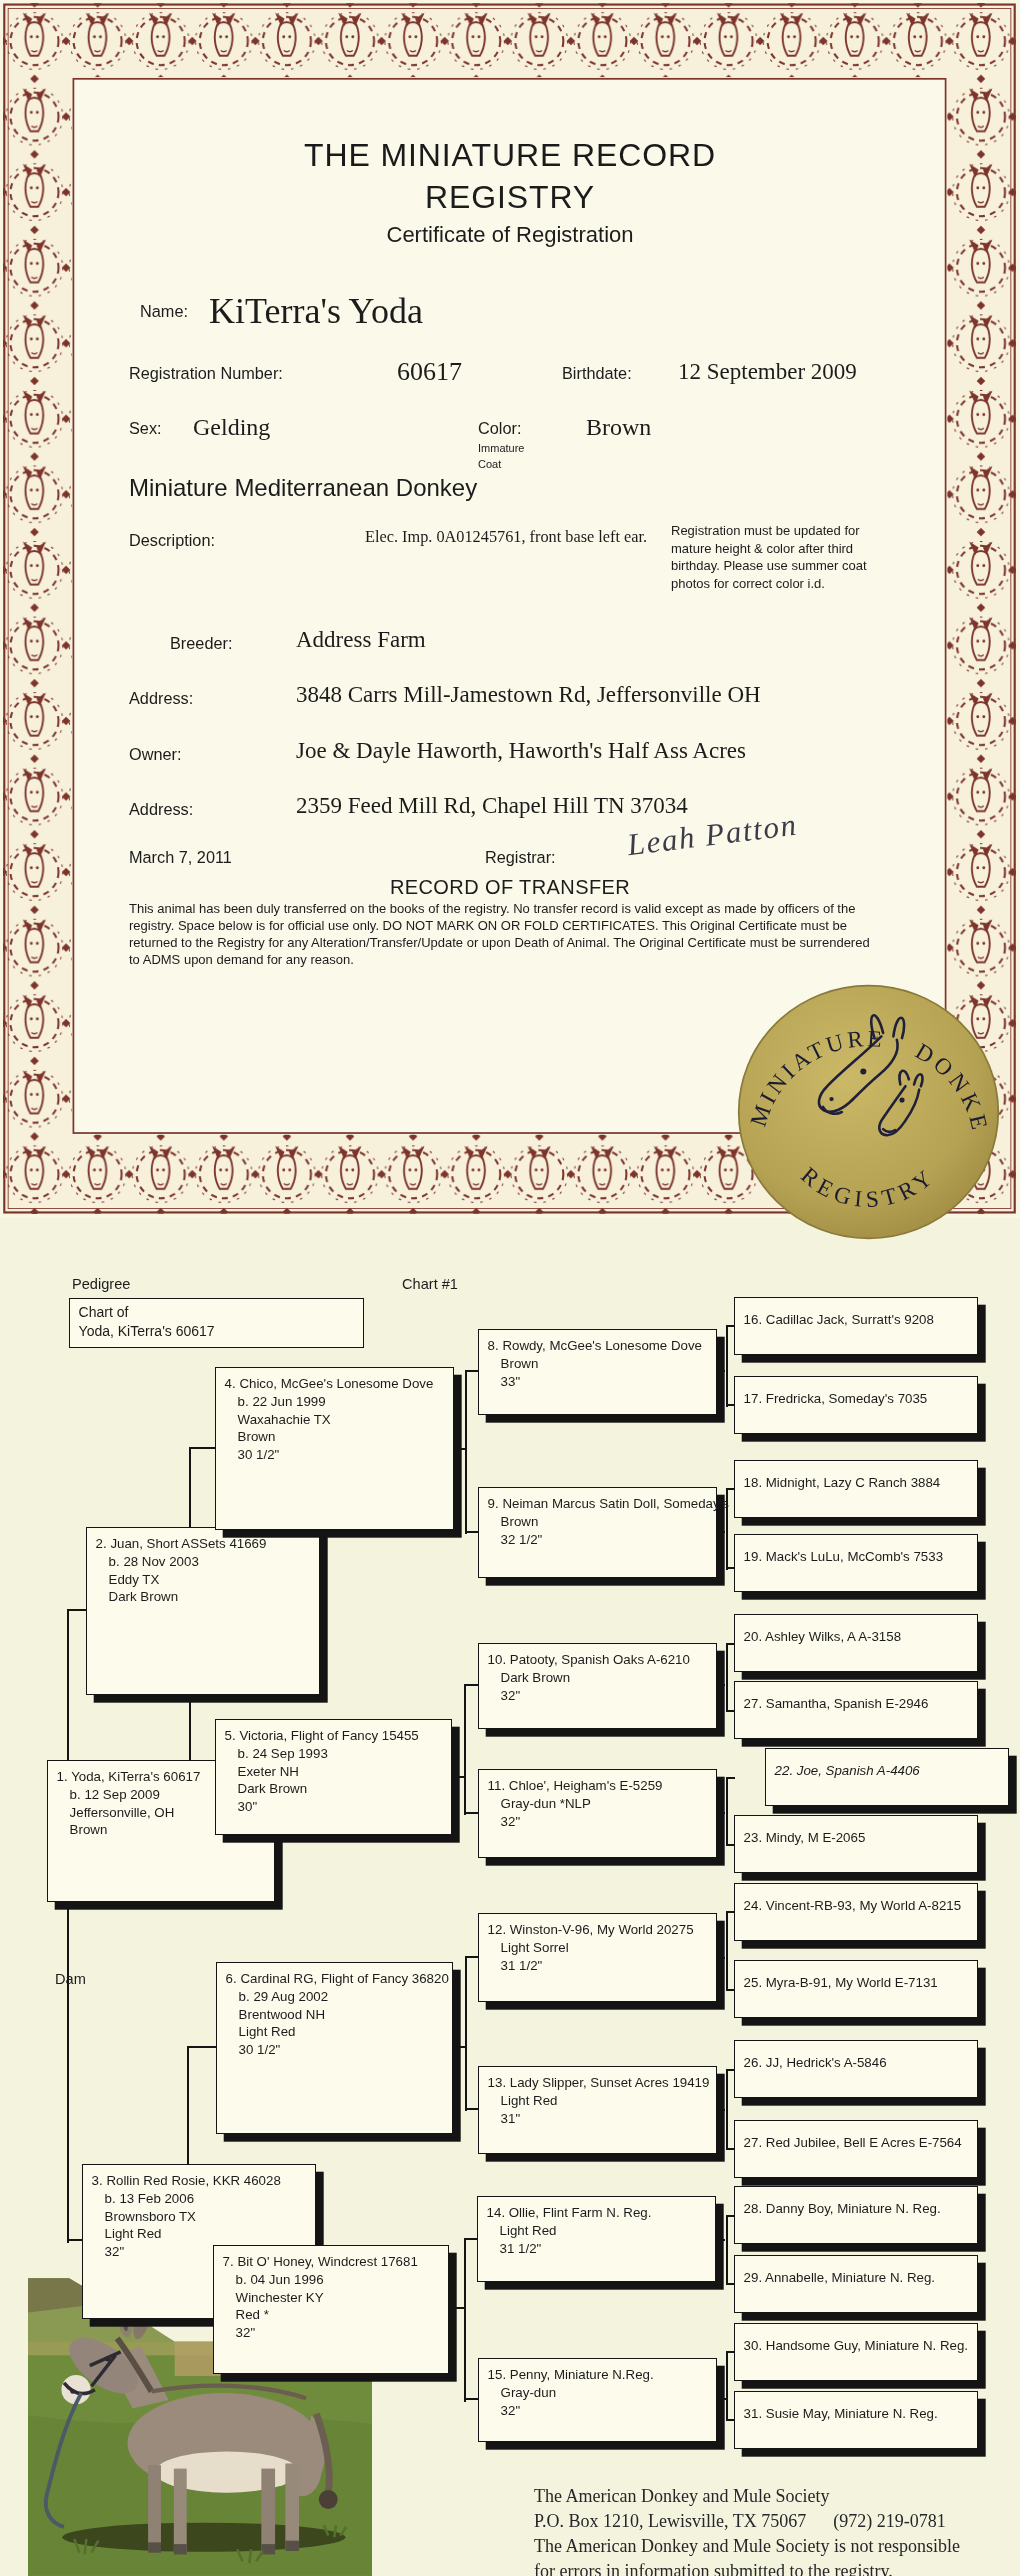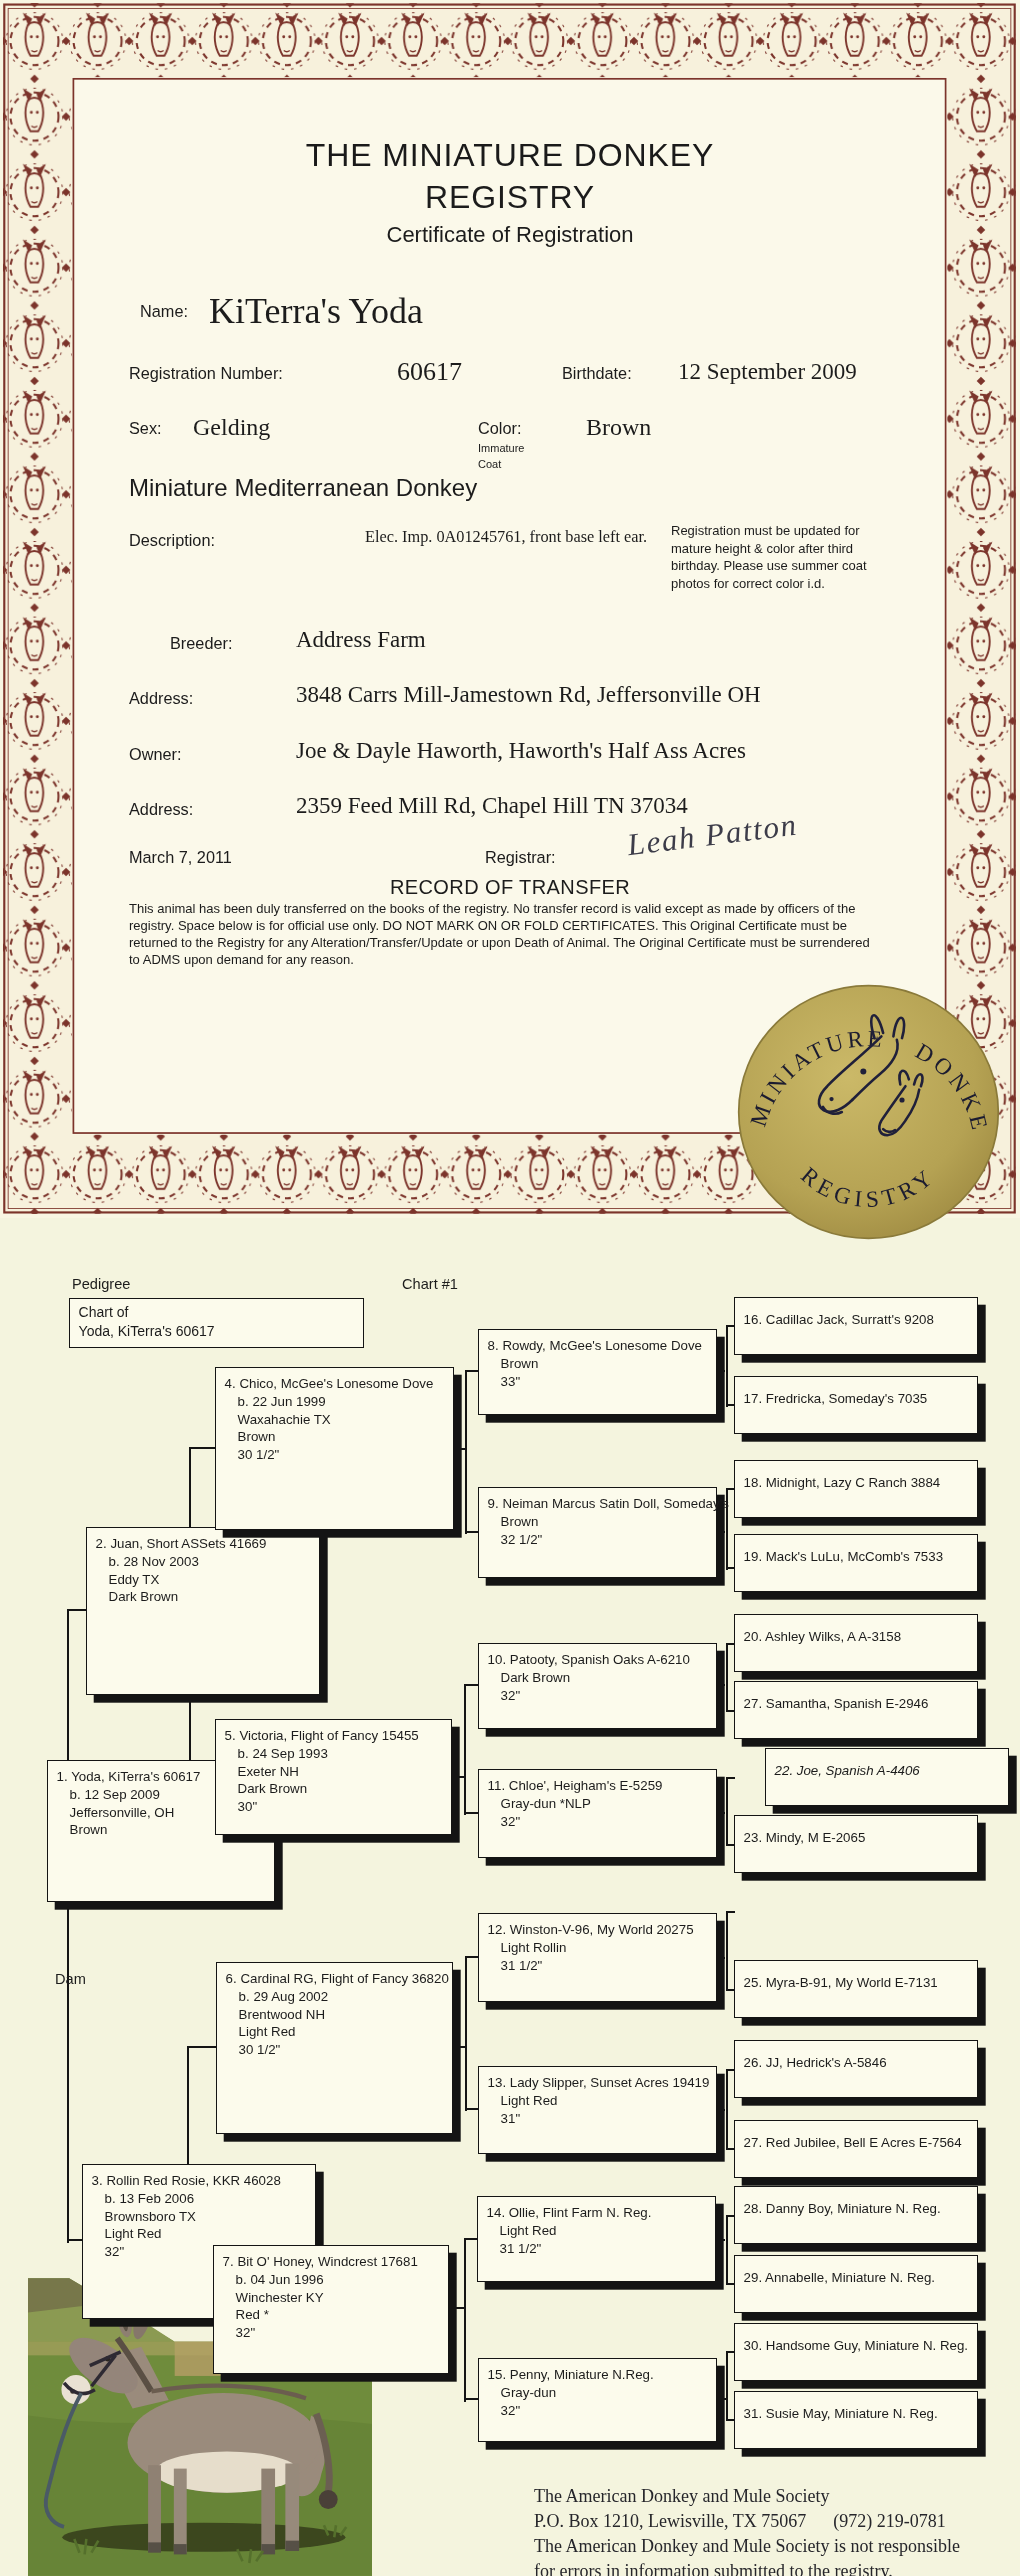--- a/index.html
+++ b/index.html
@@ -61,21 +61,21 @@
       </defs>
       <rect x="0" y="0" width="1180" height="86" fill="url(#dnk)"></rect>
       <rect x="0" y="1318" width="1180" height="92" fill="url(#dnk)"></rect>
       <rect x="0" y="0" width="80" height="1410" fill="url(#dnk)"></rect>
       <rect x="1100" y="0" width="80" height="1410" fill="url(#dnk)"></rect>
       <rect x="1.5" y="1.5" width="1177" height="1407" fill="none" stroke="#7c342b" stroke-width="2.5"></rect>
       <rect x="6" y="6" width="1168" height="1398" fill="none" stroke="#7c342b" stroke-width="1"></rect>
       <rect x="82" y="88" width="1016" height="1228" fill="#fbf9ea" stroke="#7c342b" stroke-width="2"></rect>
     </svg>
 
-    <div class="abs ctitle">THE MINIATURE DONKEY</div>
+    <div class="abs ctitle">THE MINIATURE RECORD</div>
     <div class="abs ctitle2">REGISTRY</div>
     <div class="abs csub">Certificate of Registration</div>
 
     <span class="abs lbl" style="left:140px;top:302px;">Name:</span>
     <span class="abs serif" style="left:209px;top:290px;font-size:36px;">KiTerra's Yoda</span>
 
     <span class="abs lbl" style="left:129px;top:364px;">Registration Number:</span>
     <span class="abs serif" style="left:397px;top:357px;font-size:26px;">60617</span>
     <span class="abs lbl" style="left:562px;top:364px;">Birthdate:</span>
     <span class="abs serif" style="left:678px;top:359px;font-size:23px;">12 September 2009</span>
@@ -284,21 +284,21 @@
       <div>Dark Brown</div>
       <div>32"</div>
     </div>
   <div class="pbox" style="left:478px;top:1769px;width:239px;height:89px;">
       <div>11. Chloe', Heigham's E-5259</div>
       <div>Gray-dun *NLP</div>
       <div>32"</div>
     </div>
   <div class="pbox" style="left:478px;top:1913px;width:239px;height:89px;">
       <div>12. Winston-V-96, My World 20275</div>
-      <div>Light Rollin</div>
+      <div>Light Sorrel</div>
       <div>31 1/2"</div>
     </div>
   <div class="pbox" style="left:478px;top:2066px;width:239px;height:88px;">
       <div>13. Lady Slipper, Sunset Acres 19419</div>
       <div>Light Red</div>
       <div>31"</div>
     </div>
   <div class="pbox" style="left:477px;top:2196px;width:239px;height:86px;">
       <div>14. Ollie, Flint Farm N. Reg.</div>
       <div>Light Red</div>
@@ -326,20 +326,23 @@
       <div>20. Ashley Wilks, A A-3158</div>
     </div>
   <div class="pbox one" style="left:734px;top:1681px;width:244px;height:58px;">
       <div>27. Samantha, Spanish E-2946</div>
     </div>
   <div class="pbox one" style="left:765px;top:1748px;width:244px;height:58px;font-style:italic;">
       <div>22. Joe, Spanish A-4406</div>
     </div>
   <div class="pbox one" style="left:734px;top:1815px;width:244px;height:58px;">
       <div>23. Mindy, M E-2065</div>
+    </div>
+  <div class="pbox one" style="left:734px;top:1883px;width:244px;height:58px;">
+      <div>24. Vincent-RB-93, My World A-8215</div>
     </div>
   <div class="pbox one" style="left:734px;top:1960px;width:244px;height:58px;">
       <div>25. Myra-B-91, My World E-7131</div>
     </div>
   <div class="pbox one" style="left:734px;top:2040px;width:244px;height:58px;">
       <div>26. JJ, Hedrick's A-5846</div>
     </div>
   <div class="pbox one" style="left:734px;top:2120px;width:244px;height:58px;">
       <div>27. Red Jubilee, Bell E Acres E-7564</div>
     </div>

